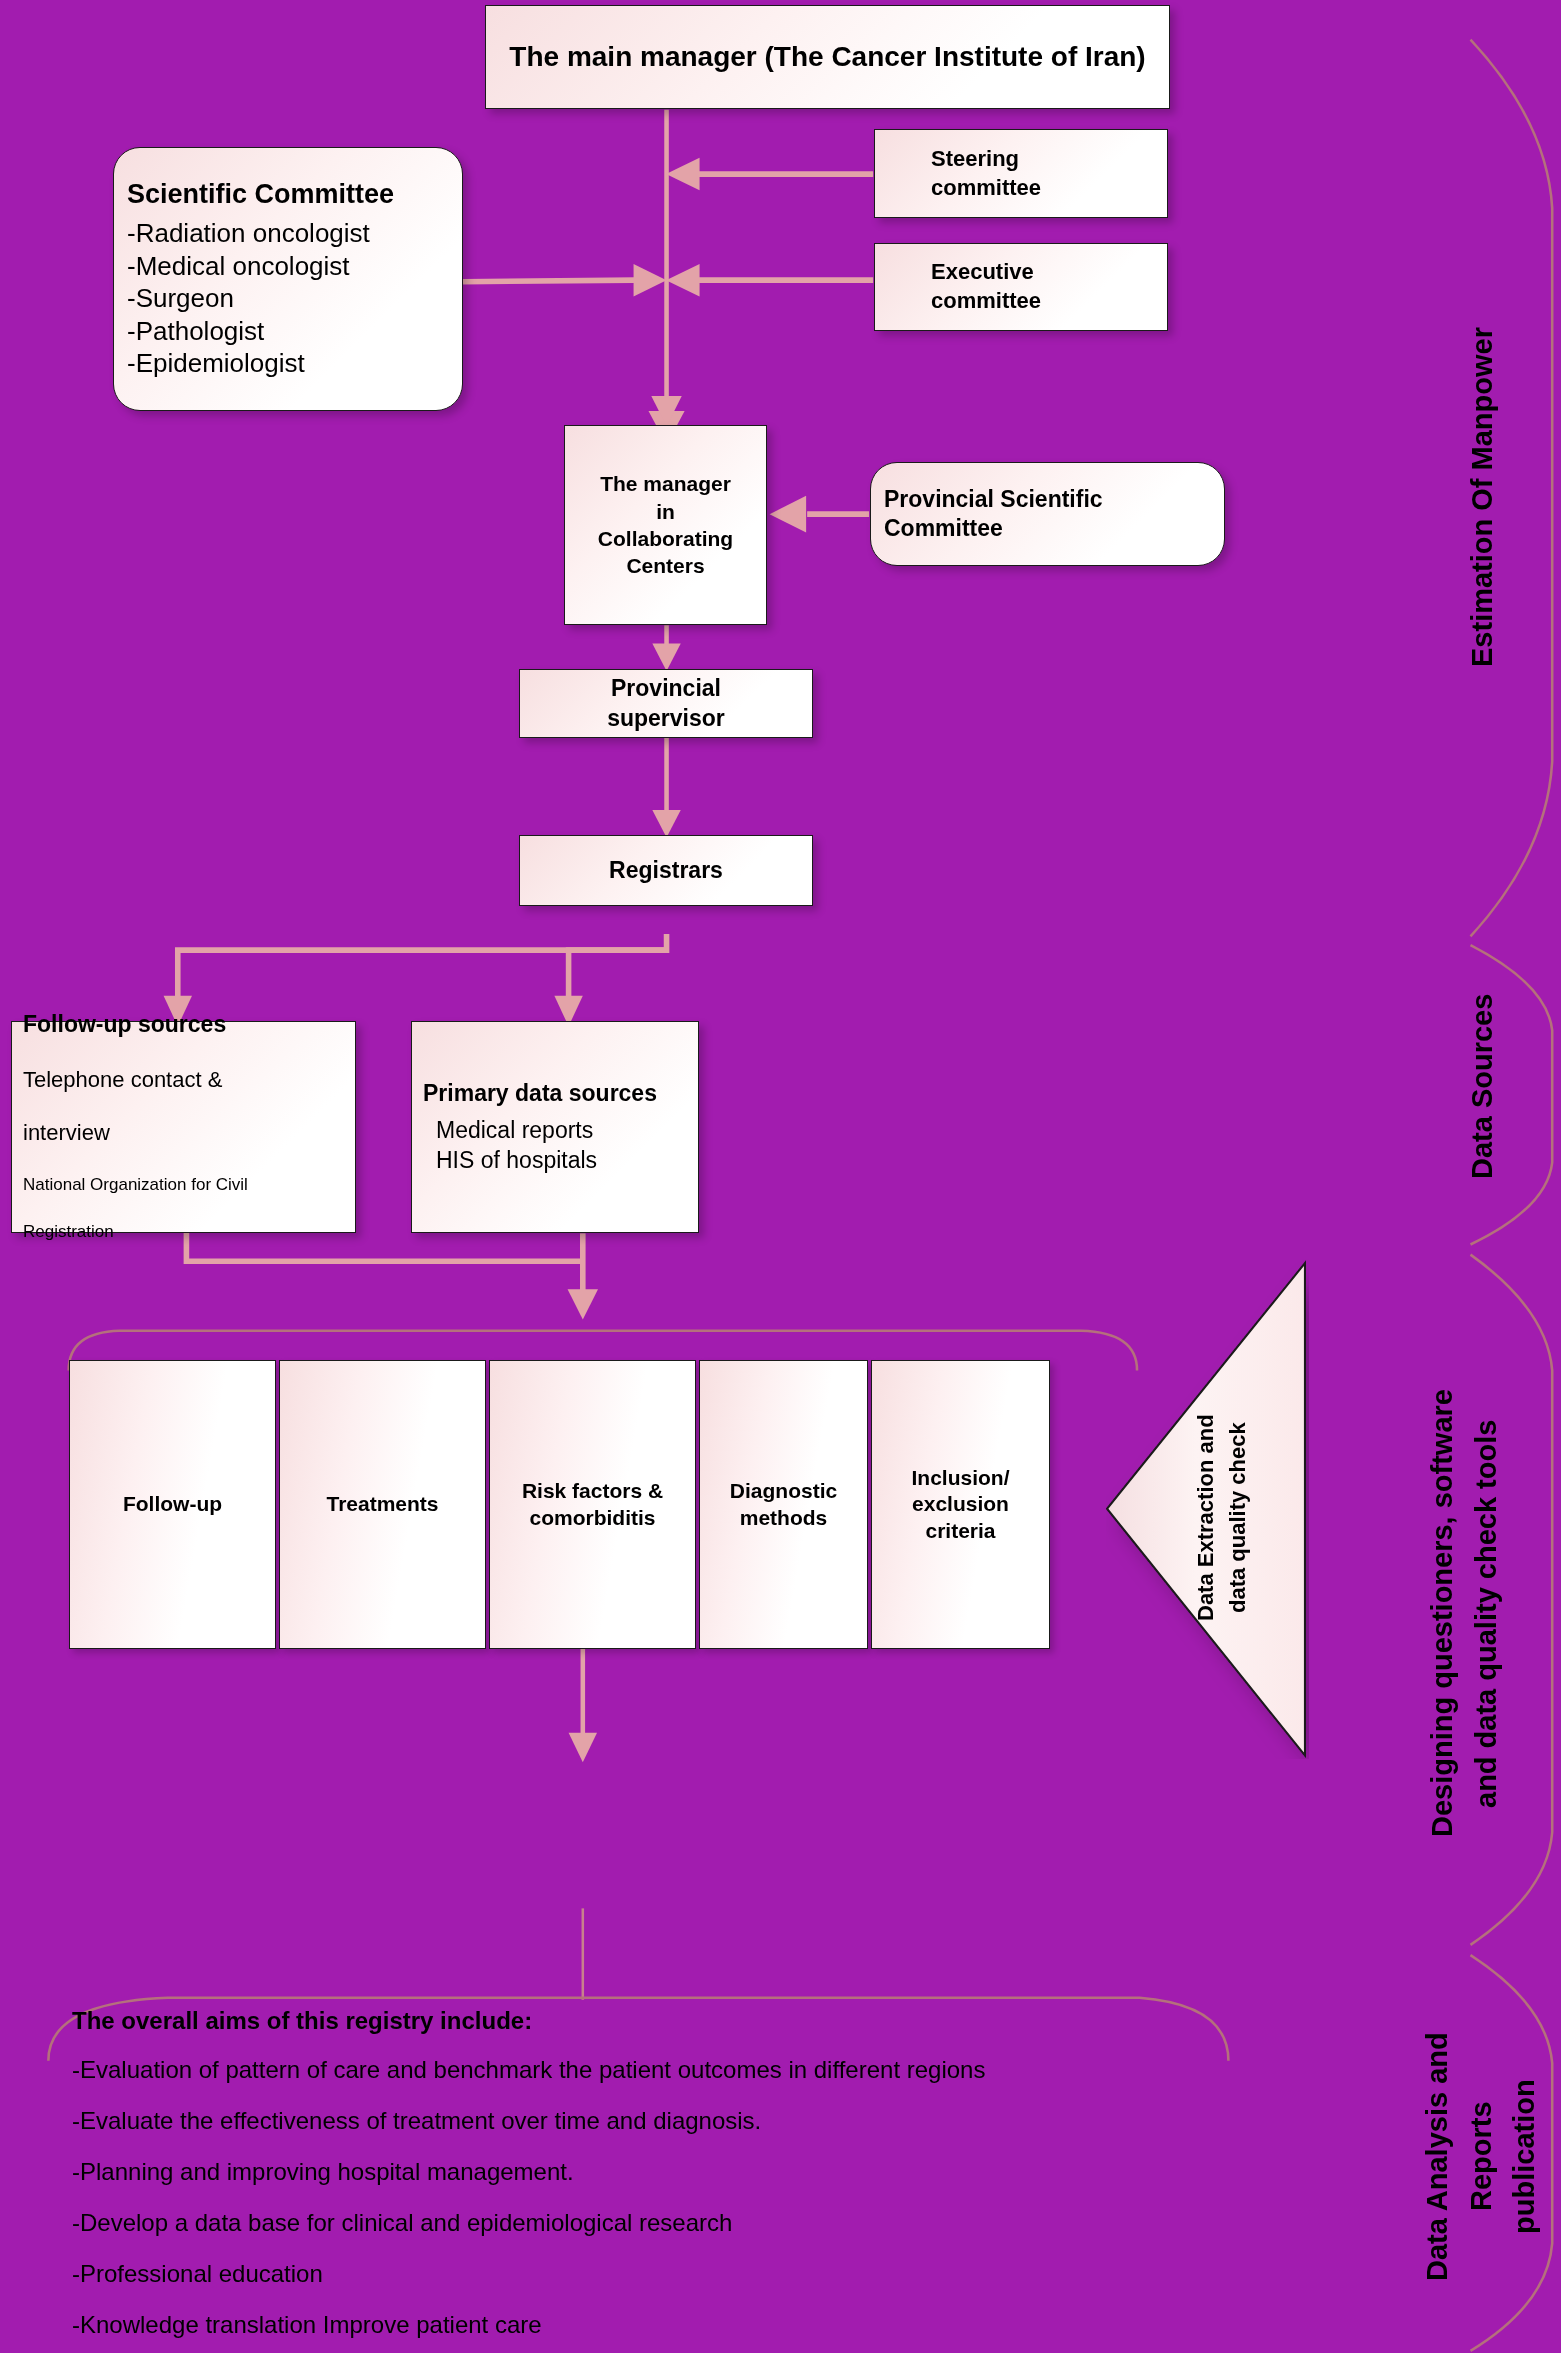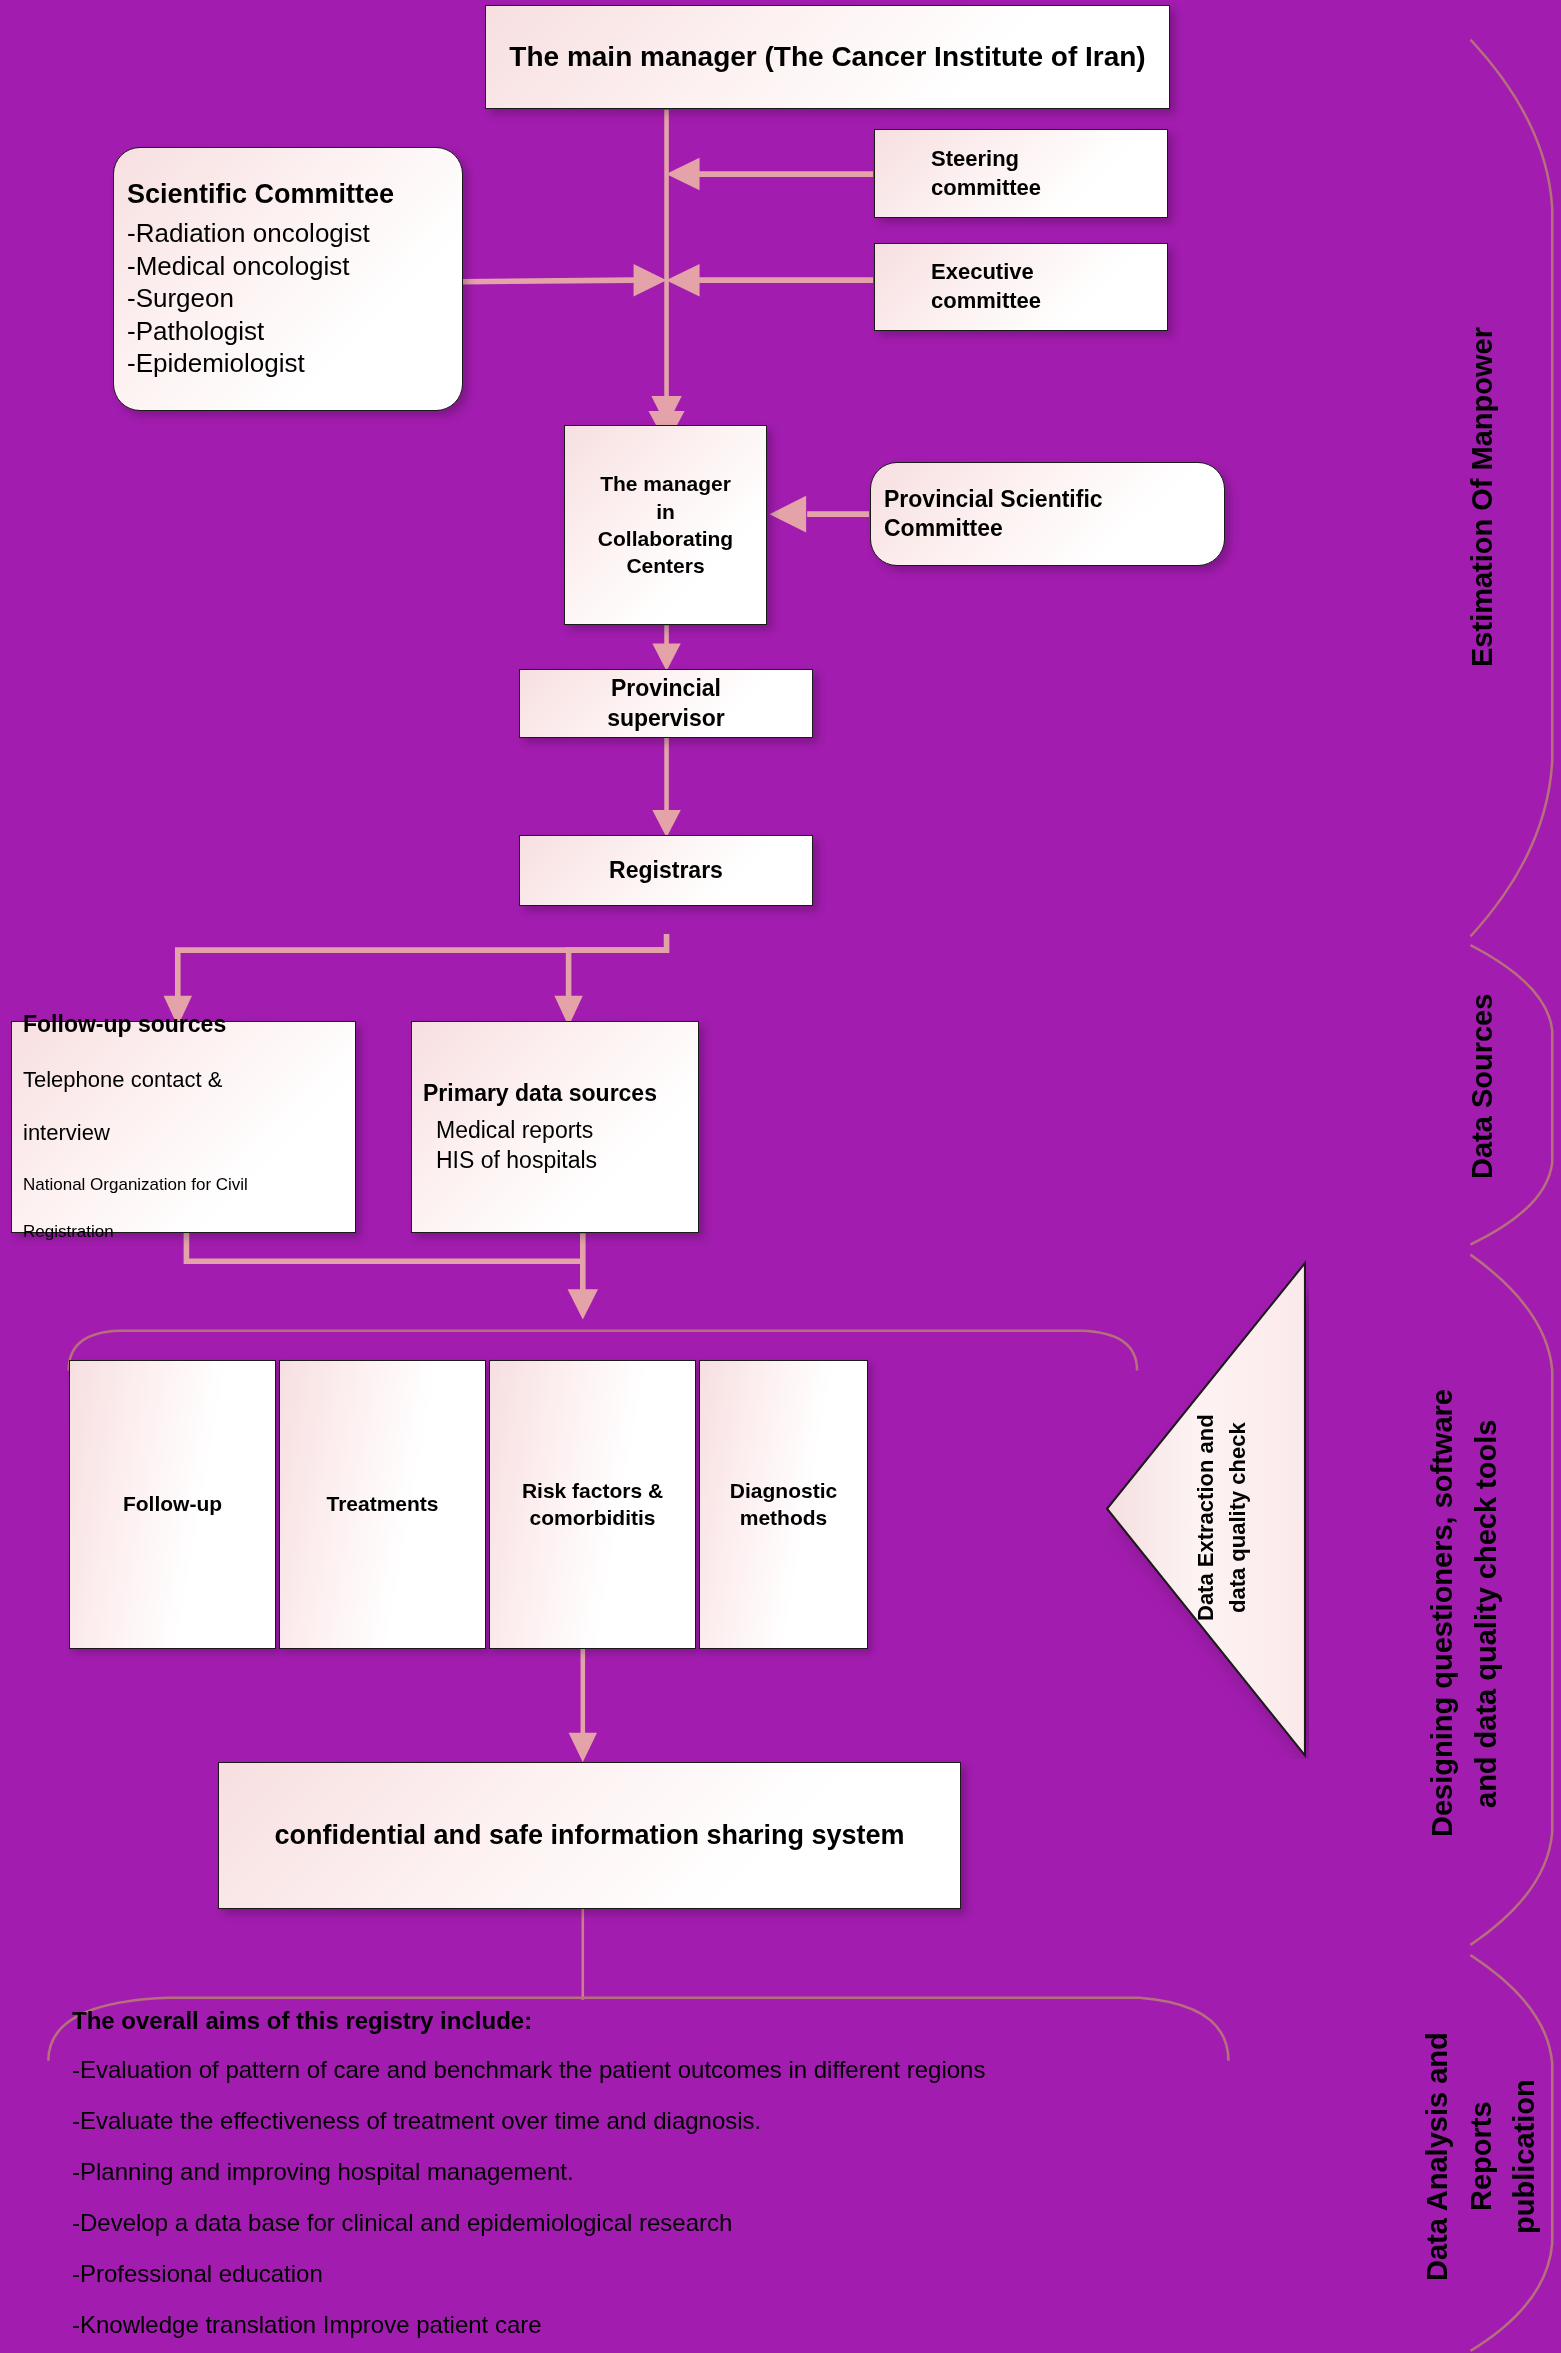--- a/index.html
+++ b/index.html
@@ -258,41 +258,41 @@
     <div class="t-46" style="padding-left:13px;">HIS of hospitals</div>
   </div>
 
   <div class="band" style="left:69px; top:1360px; width:1071px; height:289px;">
     <div class="cell" style="width:207px; white-space:pre-line;">Follow-up</div>
     <div class="cell" style="width:207px; white-space:pre-line;">Treatments</div>
     <div class="cell" style="width:207px; white-space:pre-line;">Risk factors &amp;
 comorbiditis</div>
     <div class="cell" style="width:169px; white-space:pre-line;">Diagnostic
 methods</div>
+    <div class="cell" style="width:179px; white-space:pre-line;">Inclusion/
+exclusion
+criteria</div>
   </div>
 
   <svg class="tri-wrap" style="left:1106px; top:1259px; width:203px; height:500px;" viewBox="0 0 400 985">
     <defs>
       <linearGradient id="trigrad" x1="0" y1="0" x2="1" y2="0">
         <stop offset="0%" stop-color="#f5dfe1"></stop>
         <stop offset="45%" stop-color="#fdf3f3"></stop>
         <stop offset="100%" stop-color="#fbe9ea"></stop>
       </linearGradient>
       <filter id="trishadow" x="-30%" y="-30%" width="180%" height="180%">
         <feDropShadow dx="26" dy="26" stdDeviation="22" flood-color="#000" flood-opacity="0.25"></feDropShadow>
       </filter>
     </defs>
     <polygon points="392,8 392,978 2,492" fill="url(#trigrad)" stroke="#1a1a1a" stroke-width="4" filter="url(#trishadow)"></polygon>
   </svg>
   <div class="tri-label" style="left:1190px; top:1406px; width:81px; height:223px;">Data Extraction and
 data quality check</div>
 
-  <div class="node center" style="left:218px; top:1762px; width:743px; height:147px; padding:0 13px;">
-    <div class="ttl" style="font-size:27px;">confidential and safe information sharing system</div>
-  </div>
 
   <div class="aims" style="left:72px; top:2007px; width:1167px;">
     <div class="aim-head">The overall aims of this registry include:</div>
     <div class="aim-item">-Evaluation of pattern of care and benchmark the patient outcomes in different regions</div>
     <div class="aim-item">-Evaluate the effectiveness of treatment over time and diagnosis.</div>
     <div class="aim-item">-Planning and improving hospital management.</div>
     <div class="aim-item">-Develop a data base for clinical and epidemiological research</div>
     <div class="aim-item">-Professional education</div>
     <div class="aim-item">-Knowledge translation Improve patient care</div>
   </div>

